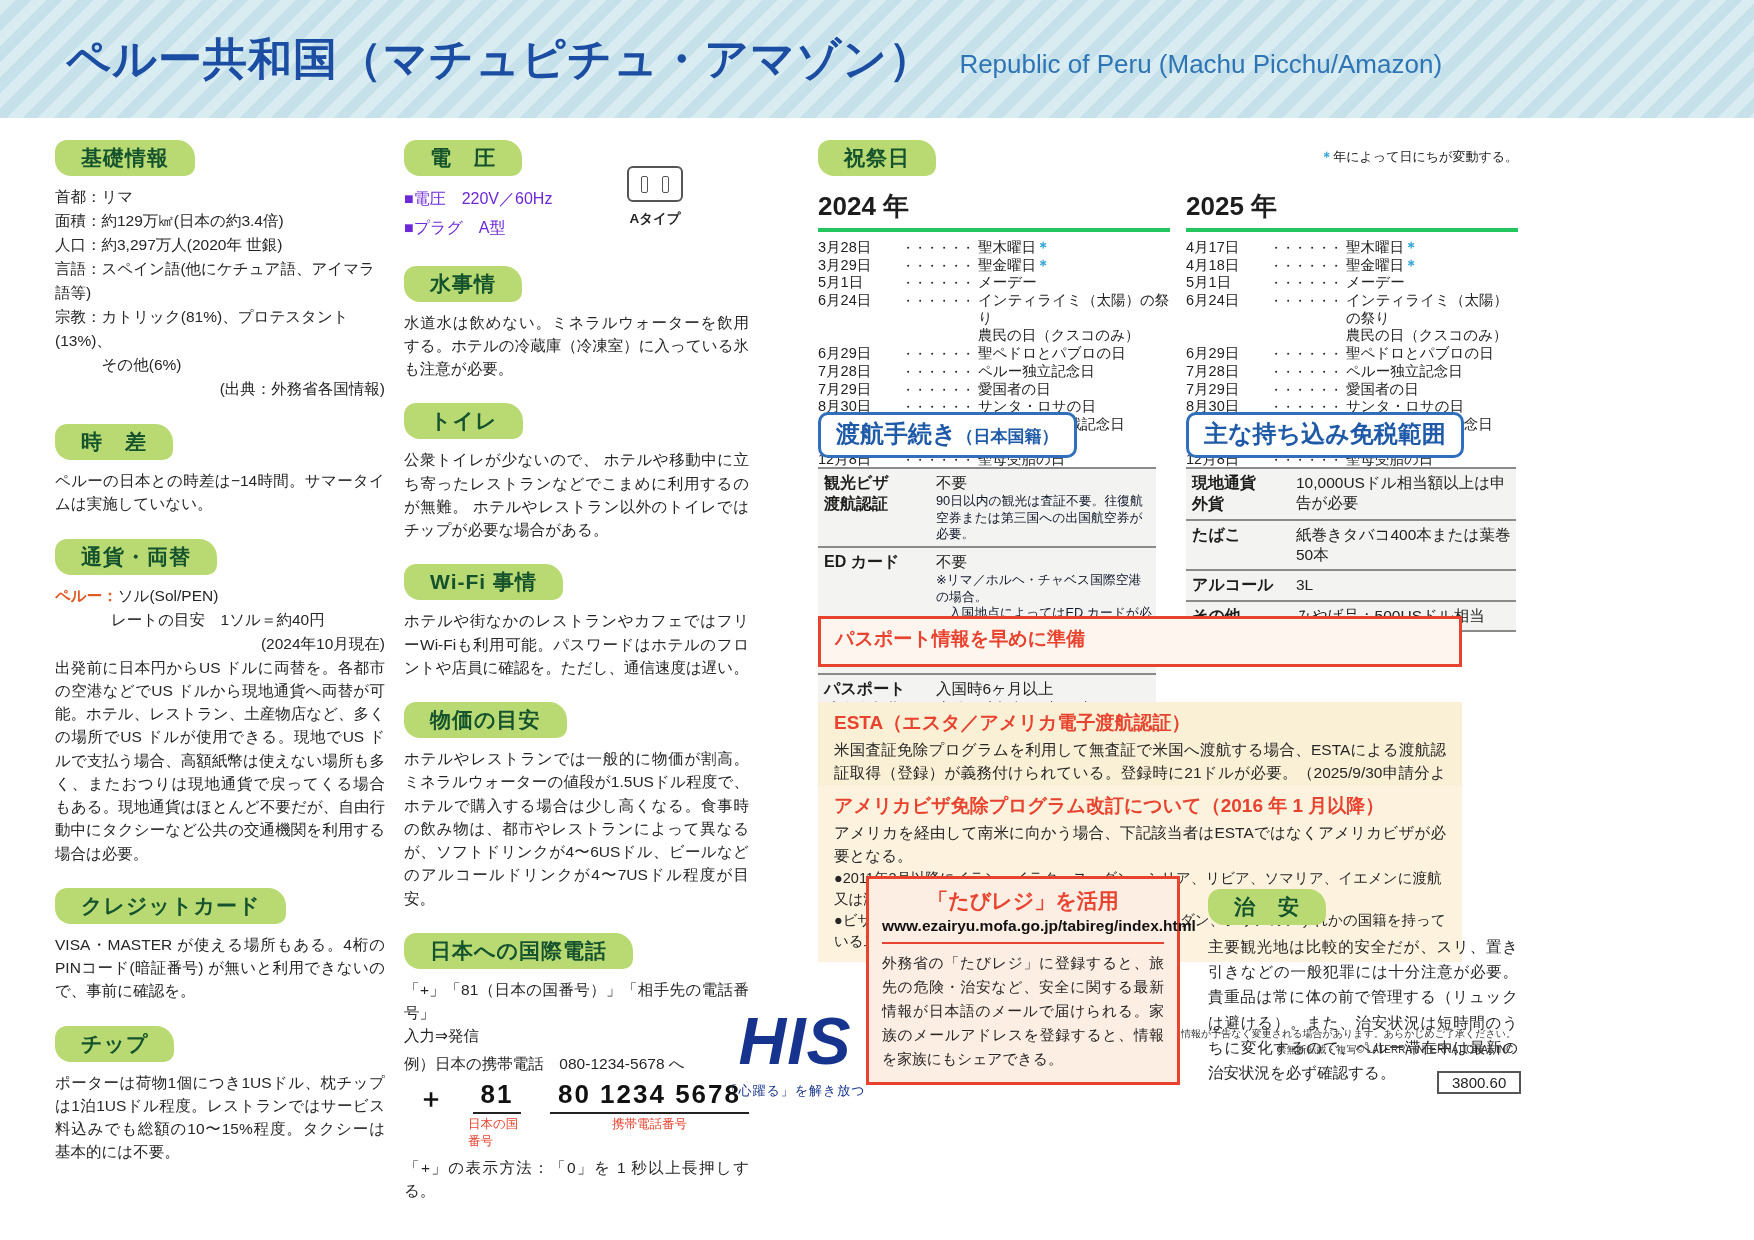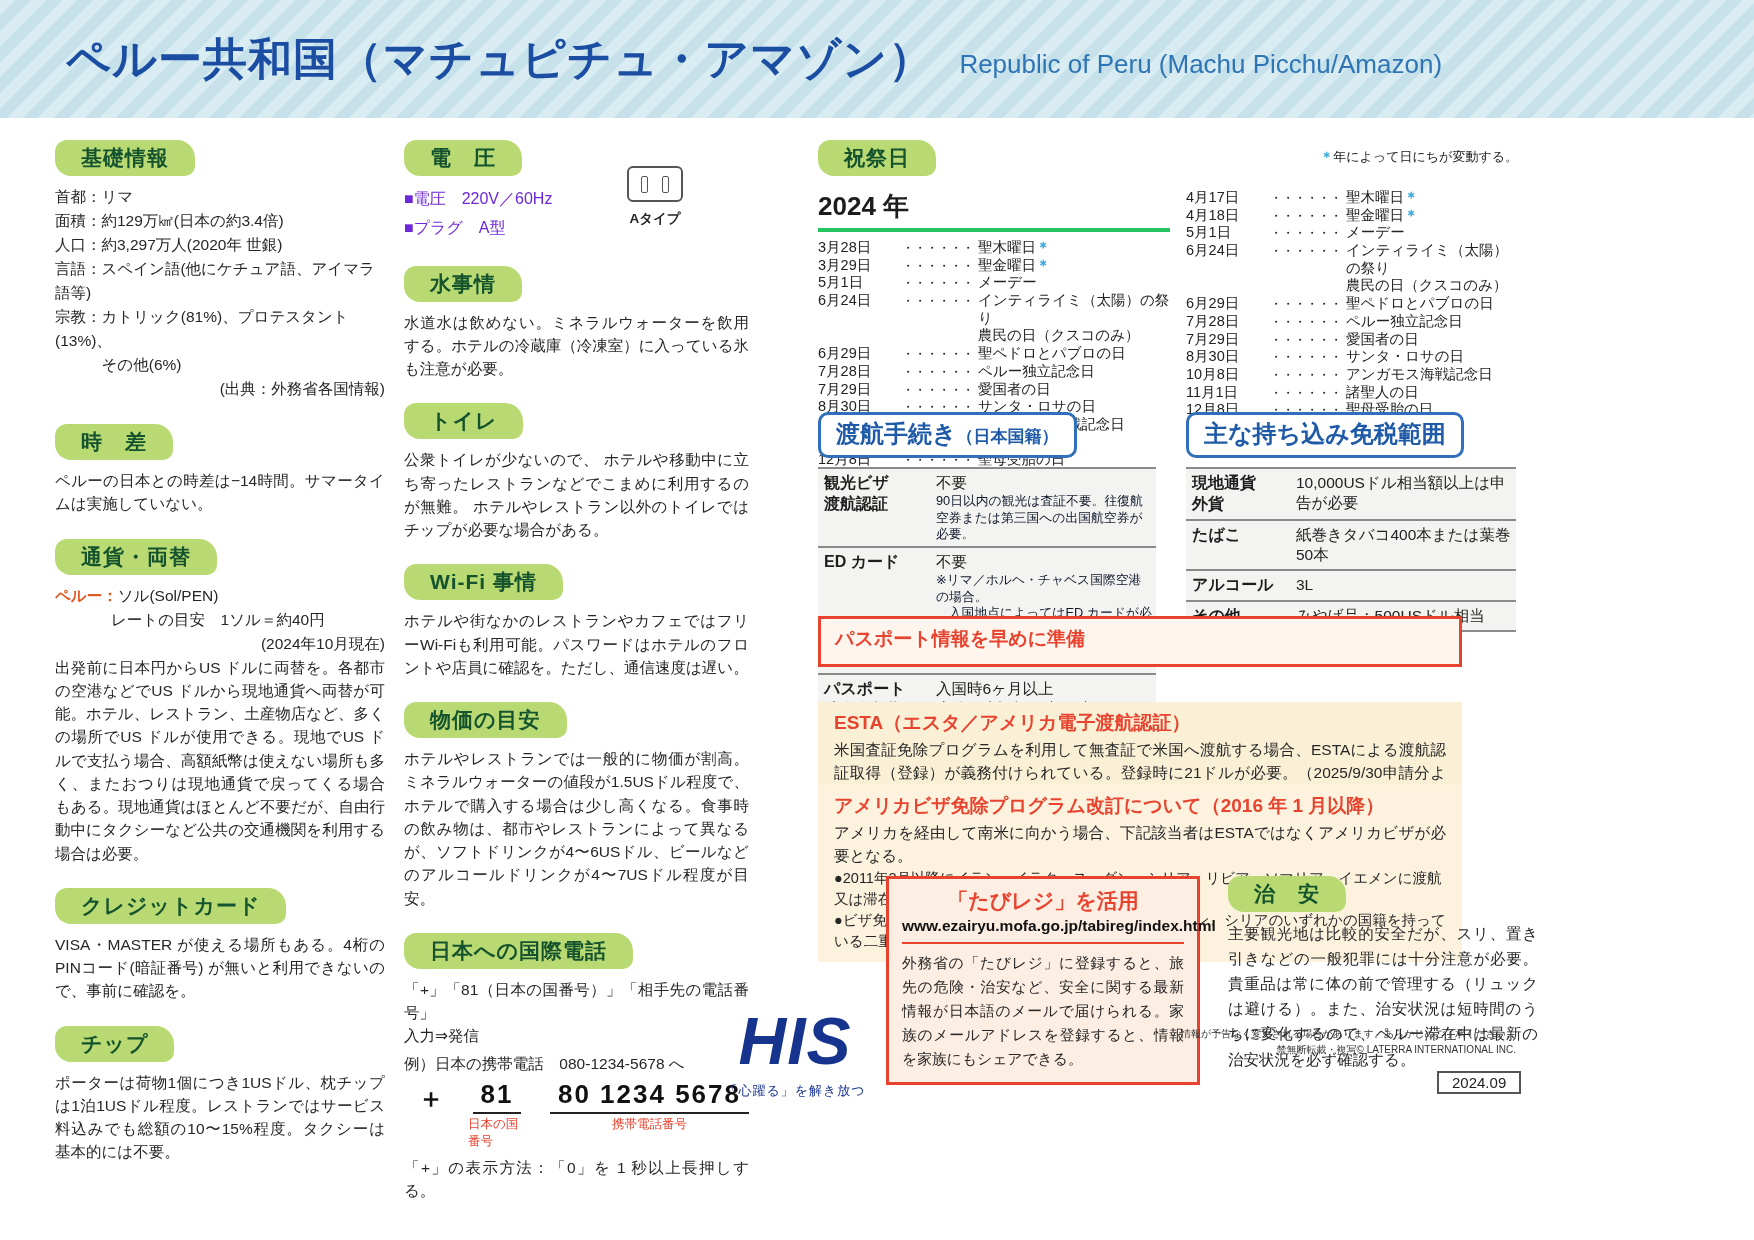--- a/index.html
+++ b/index.html
@@ -82,21 +82,21 @@
   
   .notice { box-sizing:border-box; width:644px; position:absolute; left:0; }
   .passport-box { top:476px; border:3px solid #e8432e; background:#fef6ee; padding:7px 14px 10px; }
   .n-title { color:#e8432e; font-weight:bold; font-size:19px; margin-bottom:2px; }
   .n-body { font-size:15.5px; line-height:1.5; color:#262626; text-align:justify; }
   .esta-box { top:562px; background:#faf0d6; padding:8px 16px 10px; }
   .visa-box { top:645px; background:#fcf2de; padding:8px 16px 10px; }
   .bullet { font-size:14.5px; line-height:1.45; color:#262626; }
 
   
-  .bottom-row { position:absolute; top:736px; left:68px; display:flex; }
+  .bottom-row { position:absolute; top:736px; left:48px; display:flex;align-items:flex-end; }
   .tabireg { box-sizing:border-box; width:314px; border:3px solid #e8432e; background:#fdeee3; padding:8px 13px 10px; }
   .t-title { color:#e8432e; font-weight:bold; font-size:21px; text-align:center; }
   .t-url { font-weight:bold; font-size:15.5px; text-align:center; color:#111; margin-top:2px; }
   .t-sep { border:none; border-top:2.5px solid #e8432e; margin:7px 0 8px; }
   .t-body { font-size:14.8px; line-height:1.62; color:#262626; text-align:justify; }
   .security { width:310px; margin-left:28px; }
   .security .para { font-size:15.5px; line-height:1.62; }
 
   
   .his-logo { position:absolute; left:700px; top:1008px; width:190px; text-align:center; color:#16338e; }
@@ -273,20 +273,21 @@
             <span class="h-name">聖母受胎の日</span>
           </div>
         <div class="h-row">
             <span class="h-date">12月25日</span>
             <span class="h-dots">・・・・・・・</span>
             <span class="h-name">クリスマス</span>
           </div>
       </div>
 
       <div class="ycol2">
+        <div class="year-title">2025 年</div>
         <div class="h-row">
             <span class="h-date">4月17日</span>
             <span class="h-dots">・・・・・・・</span>
             <span class="h-name"><span>聖木曜日</span><span class="ast">＊</span></span>
           </div>
         <div class="h-row">
             <span class="h-date">4月18日</span>
             <span class="h-dots">・・・・・・・</span>
             <span class="h-name"><span>聖金曜日</span><span class="ast">＊</span></span>
           </div>
@@ -445,15 +446,15 @@
   </div>
 
   <div class="his-logo">
     <div class="his-text">HIS</div>
     <div class="his-tagline">「心躍る」を解き放つ</div>
   </div>
   <div class="footer-notes">
     <div>情報が予告なく変更される場合があります。あらかじめご了承ください。</div>
     <div>禁無断転載・複写© LATERRA INTERNATIONAL INC.</div>
   </div>
-  <div class="version-box">2024.09</div>
+  <div class="version-box">3800.60</div>
 
 </div>
 
 </body></html>

